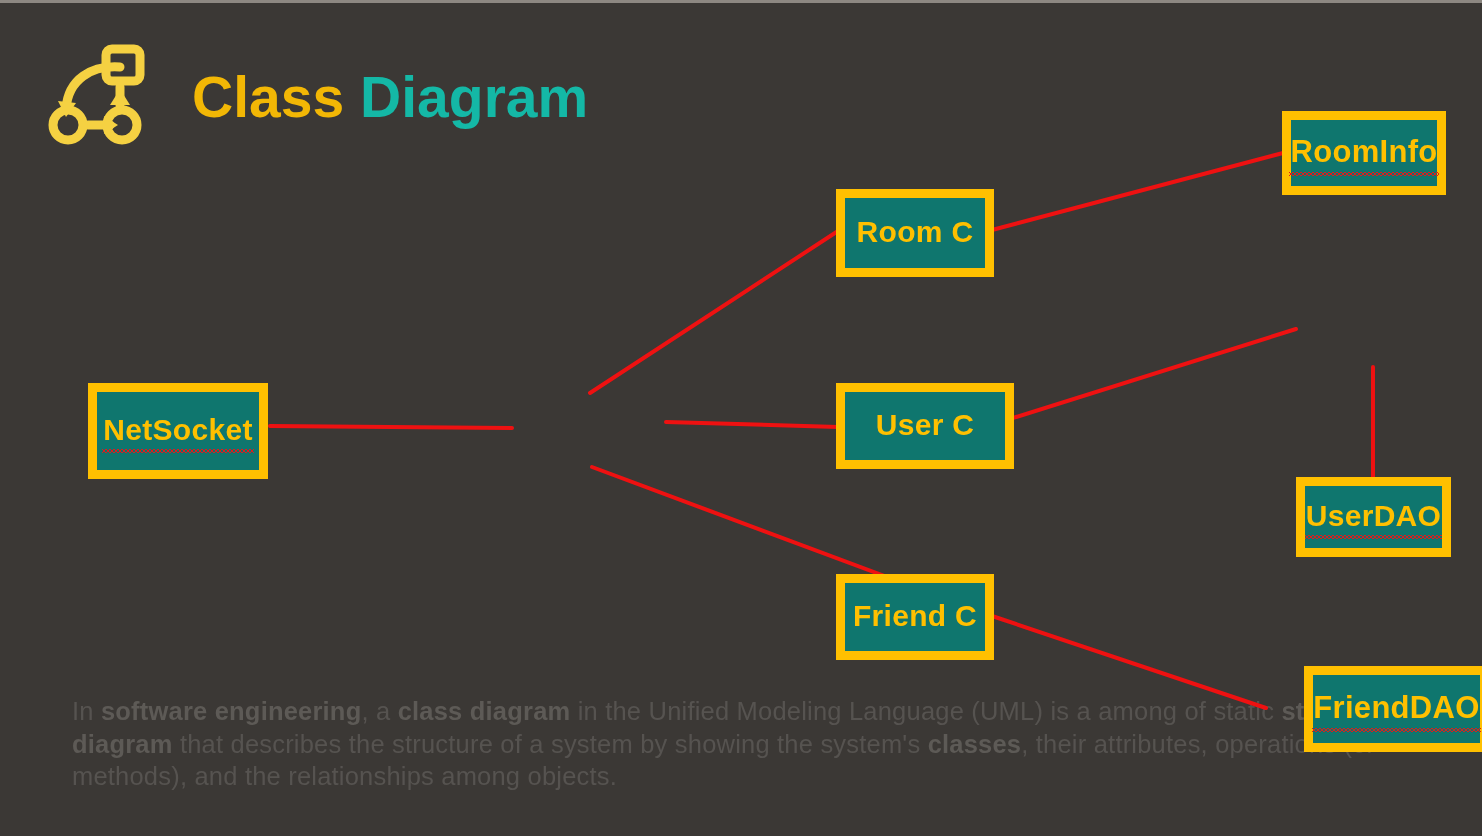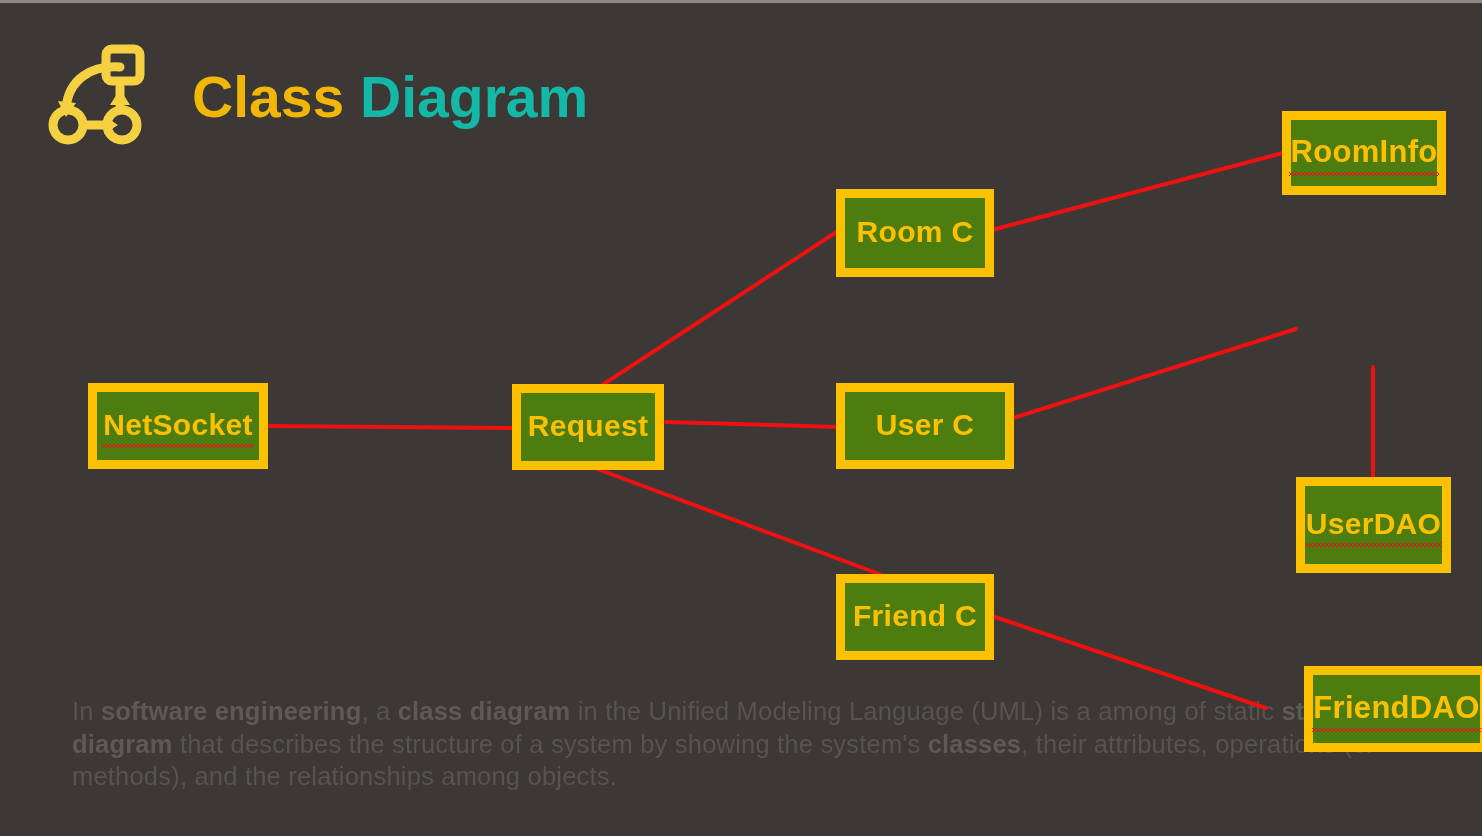--- a/index.html
+++ b/index.html
@@ -65,21 +65,21 @@
     top: 0;
     width: 1482px;
     height: 836px;
     pointer-events: none;
   }
 
   
   .class-box {
     position: absolute;
     box-sizing: border-box;
-    background: #4d7c0f;
+    background: #0f766e;
     border: 9px solid #ffc000;
     display: flex;
     align-items: center;
     justify-content: center;
   }
   .class-box .box-label {
     color: #ffc000;
     font-size: 30px;
     font-weight: bold;
     white-space: nowrap;
@@ -146,38 +146,35 @@
       <line x1="270" y1="423" x2="512" y2="425" stroke="#ee1111" stroke-width="4" stroke-linecap="round"></line>
       <line x1="590" y1="390" x2="838" y2="228" stroke="#ee1111" stroke-width="4" stroke-linecap="round"></line>
       <line x1="666" y1="419" x2="838" y2="424" stroke="#ee1111" stroke-width="4" stroke-linecap="round"></line>
       <line x1="592" y1="464" x2="992" y2="613" stroke="#ee1111" stroke-width="4" stroke-linecap="round"></line>
       <line x1="992" y1="227" x2="1283" y2="150" stroke="#ee1111" stroke-width="4" stroke-linecap="round"></line>
       <line x1="994" y1="421" x2="1296" y2="326" stroke="#ee1111" stroke-width="4" stroke-linecap="round"></line>
       <line x1="1373" y1="364" x2="1373" y2="475" stroke="#ee1111" stroke-width="4" stroke-linecap="round"></line>
       <line x1="992" y1="613" x2="1266" y2="705" stroke="#ee1111" stroke-width="4" stroke-linecap="round"></line>
     </svg>
 
-  <div class="class-box" id="box-netsocket" style="left: 88px; top: 380px; width: 180px; height: 86px;">
+  <div class="class-box" id="box-netsocket" style="left: 88px; top: 380px; width: 180px; height: 96px;">
     <span class="box-label misspelled">NetSocket</span>
-  </div>
-  <div class="class-box" id="box-request" style="left: 512px; top: 381px; width: 152px; height: 86px;">
-    <span class="box-label">Request</span>
   </div>
   <div class="class-box" id="box-roomc" style="left: 836px; top: 186px; width: 158px; height: 88px; text-align: right;">
     <span class="box-label">Room C</span>
   </div>
   <div class="class-box" id="box-userc" style="left: 836px; top: 380px; width: 178px; height: 86px;">
     <span class="box-label">User C</span>
   </div>
   <div class="class-box" id="box-friendc" style="left: 836px; top: 571px; width: 158px; height: 86px;">
     <span class="box-label">Friend C</span>
   </div>
   <div class="class-box" id="box-roominfo" style="left: 1282px; top: 108px; width: 164px; height: 84px;">
     <span class="box-label misspelled">RoomInfo</span>
   </div>
-  <div class="class-box" id="box-userdao" style="left: 1296px; top: 474px; width: 155px; height: 96px;">
+  <div class="class-box" id="box-userdao" style="left: 1296px; top: 474px; width: 155px; height: 80px;">
     <span class="box-label misspelled">UserDAO</span>
   </div>
   <div class="class-box" id="box-frienddao" style="left: 1304px; top: 663px; width: 185px; height: 86px;">
     <span class="box-label misspelled">FriendDAO</span>
   </div>
 
 </div>
 
 </body></html>

